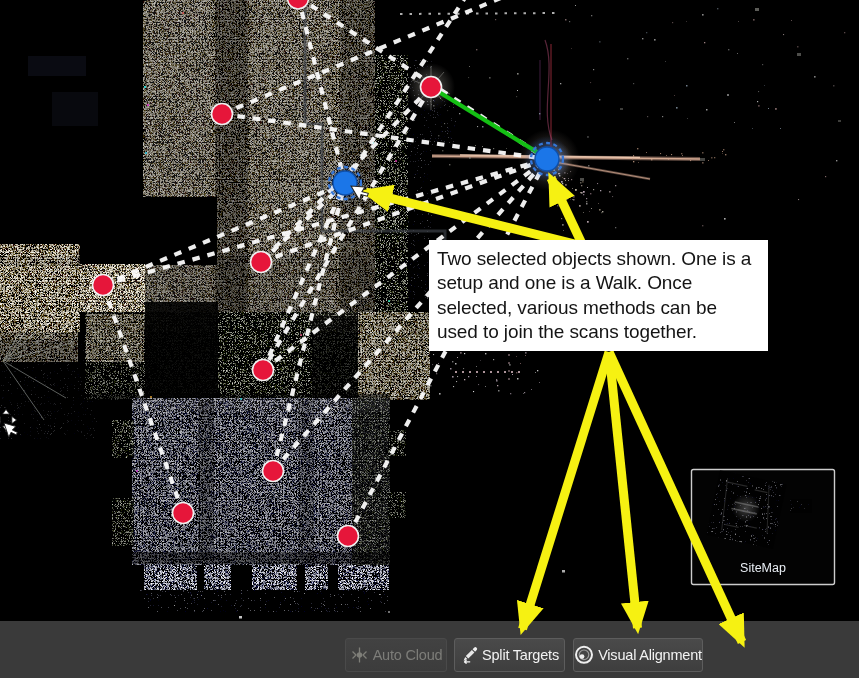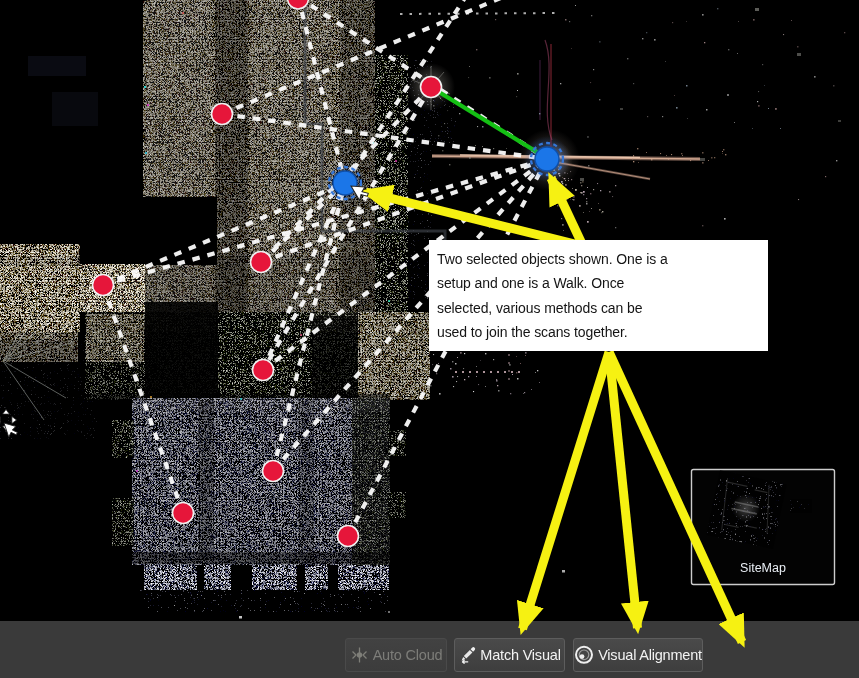--- a/index.html
+++ b/index.html
@@ -1,21 +1,21 @@
 <!DOCTYPE html>
 <html><head><meta charset="utf-8">
 <style>
 html,body{margin:0;padding:0;width:859px;height:678px;background:#000;overflow:hidden;font-family:"Liberation Sans",sans-serif}
 #stage{position:relative;width:859px;height:678px}
 #toolbar{position:absolute;left:0;top:621px;width:859px;height:57px;background:#3a3a3a;z-index:1}
 .btn{position:absolute;top:17px;height:34px;box-sizing:border-box;border:1px solid #5d5d5d;background:linear-gradient(#4a4a4a,#3e3e3e);border-radius:3px;color:#f3f3f3;font-size:14.5px;letter-spacing:-0.2px;display:flex;align-items:center;justify-content:center;gap:4px;white-space:nowrap}
 .btn svg{flex:0 0 auto}
 .btn.dis{border-color:#4a4a4a;background:linear-gradient(#424242,#3c3c3c);color:#7d7d79}
 #overlay{position:absolute;left:0;top:0;z-index:2;pointer-events:none}
-#note{position:absolute;left:429px;top:240px;width:339px;height:111px;background:#fff;z-index:3;color:#141414;font-size:14px;letter-spacing:-0.1px;line-height:24.3px;padding:7px 0 0 8px;box-sizing:border-box}
+#note{position:absolute;left:429px;top:240px;width:339px;height:111px;background:#fff;z-index:3;color:#141414;font-size:19px;letter-spacing:-0.1px;line-height:24.3px;padding:7px 0 0 8px;box-sizing:border-box}
 </style></head>
 <body>
 <div id="stage">
 
 <div id="toolbar">
 
 <div class="btn dis" style="left:345px;width:102px">
 <svg width="19" height="18" viewBox="0 0 19 18">
           <g stroke="#7e7e78" stroke-width="1.3" fill="none">
             <path d="M2.5,5.5 L6,9 L2.5,12.5"></path>
@@ -29,21 +29,21 @@
 
 <div class="btn" style="left:454px;width:111px">
 <svg width="18" height="18" viewBox="0 0 18 18">
           <g fill="#f0f0f0">
             <path d="M12.6,3.2 L14.3,1.5 Q15.5,0.6 16.6,1.7 Q17.7,2.8 16.8,4.0 L15.1,5.7 Z"></path>
             <path d="M11.9,3.9 L14.4,6.4 L8.3,12.5 L5.8,10.0 Z" opacity="0.95"></path>
             <path d="M5.2,10.9 L7.4,13.1 L3.6,14.7 Z"></path>
           </g>
           <path d="M10.2,15.8 H4.2 M4.2,15.8 l2.4,-1.8 M4.2,15.8 l2.4,1.8" stroke="#f0f0f0" stroke-width="1.3" fill="none"></path>
         </svg>
-<span>Match Visual</span>
+<span>Split Targets</span>
       </div>
 
 <div class="btn" style="left:573px;width:130px">
 <svg width="20" height="20" viewBox="0 0 20 20">
           <circle cx="10" cy="9.8" r="8" fill="none" stroke="#efefef" stroke-width="2"></circle>
           <circle cx="10" cy="9.8" r="4.8" fill="none" stroke="#9d9d9d" stroke-width="1.2"></circle>
           <circle cx="8" cy="11.6" r="2.4" fill="#efefef"></circle>
         </svg>
 <span>Visual Alignment</span>
       </div>

